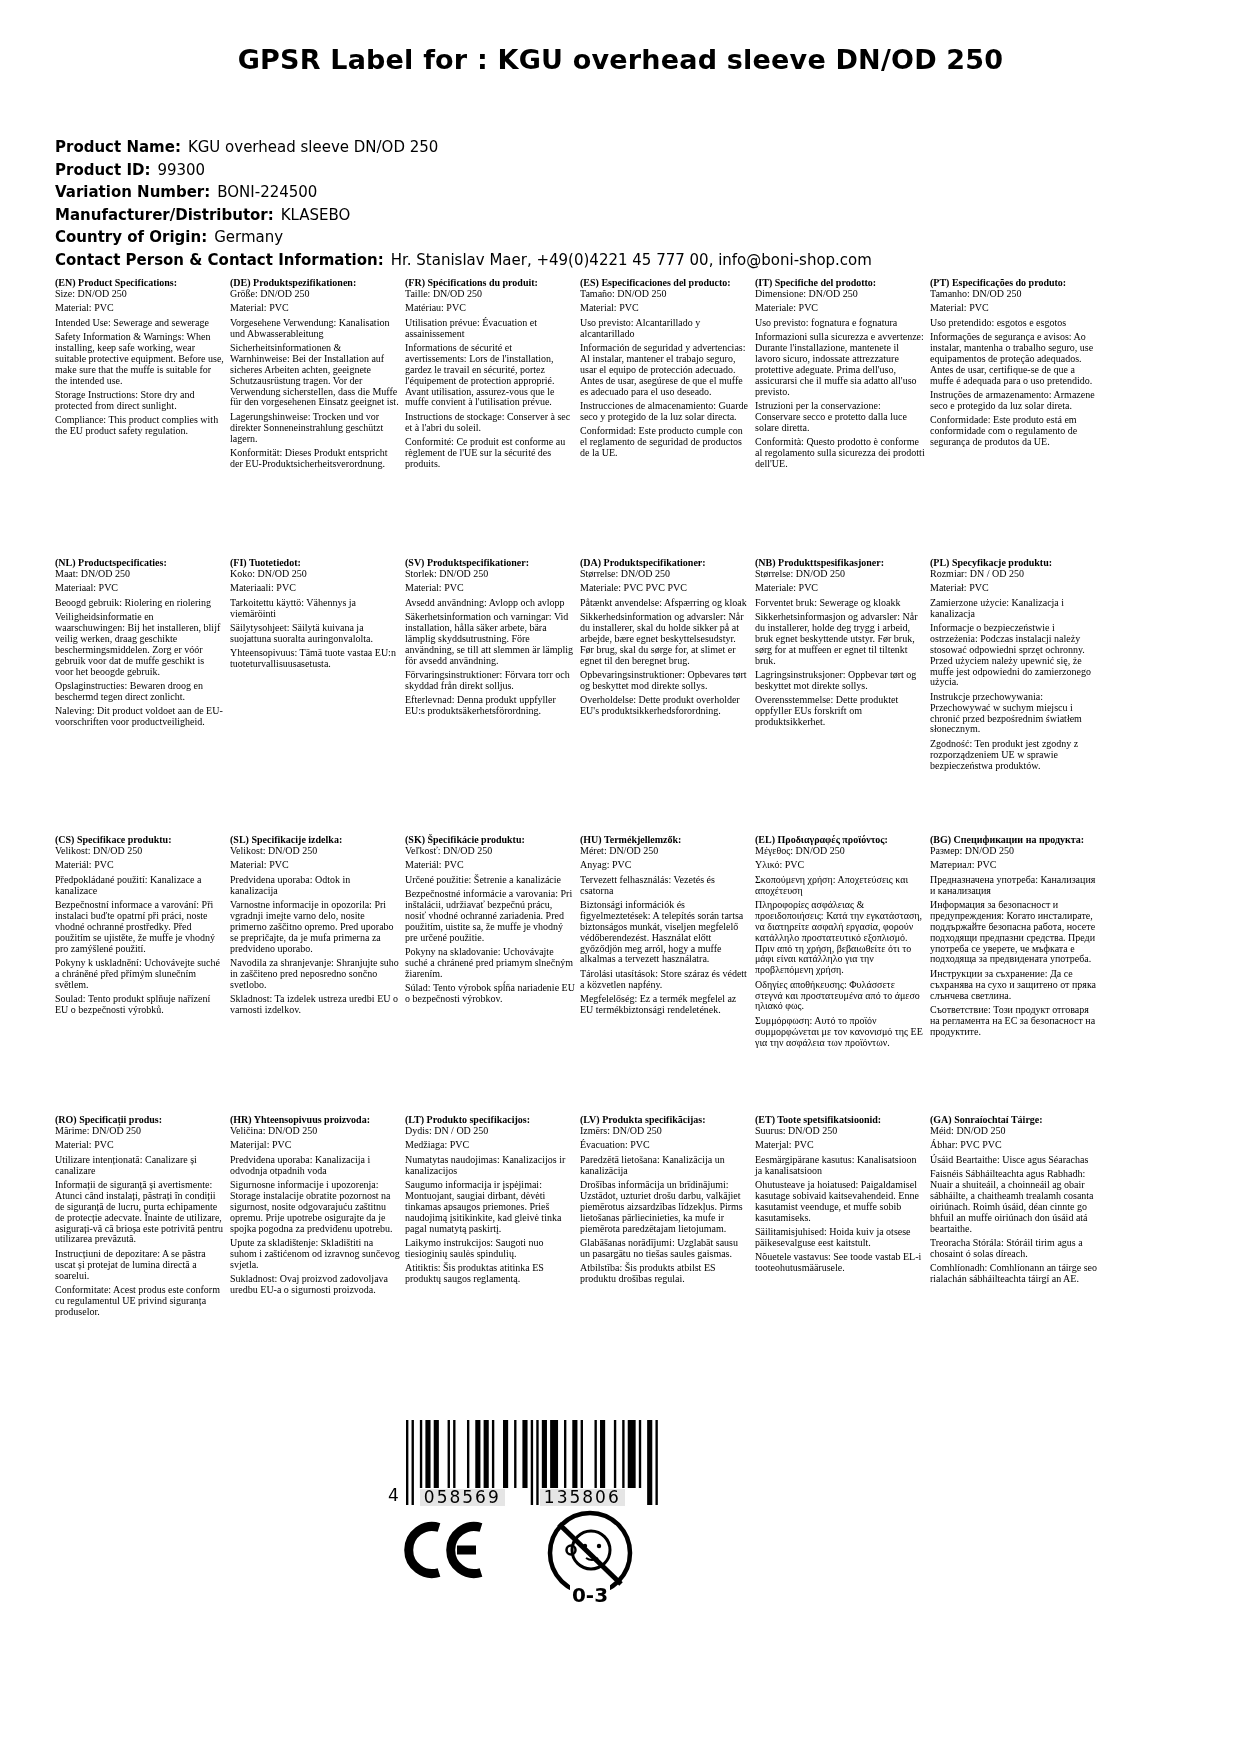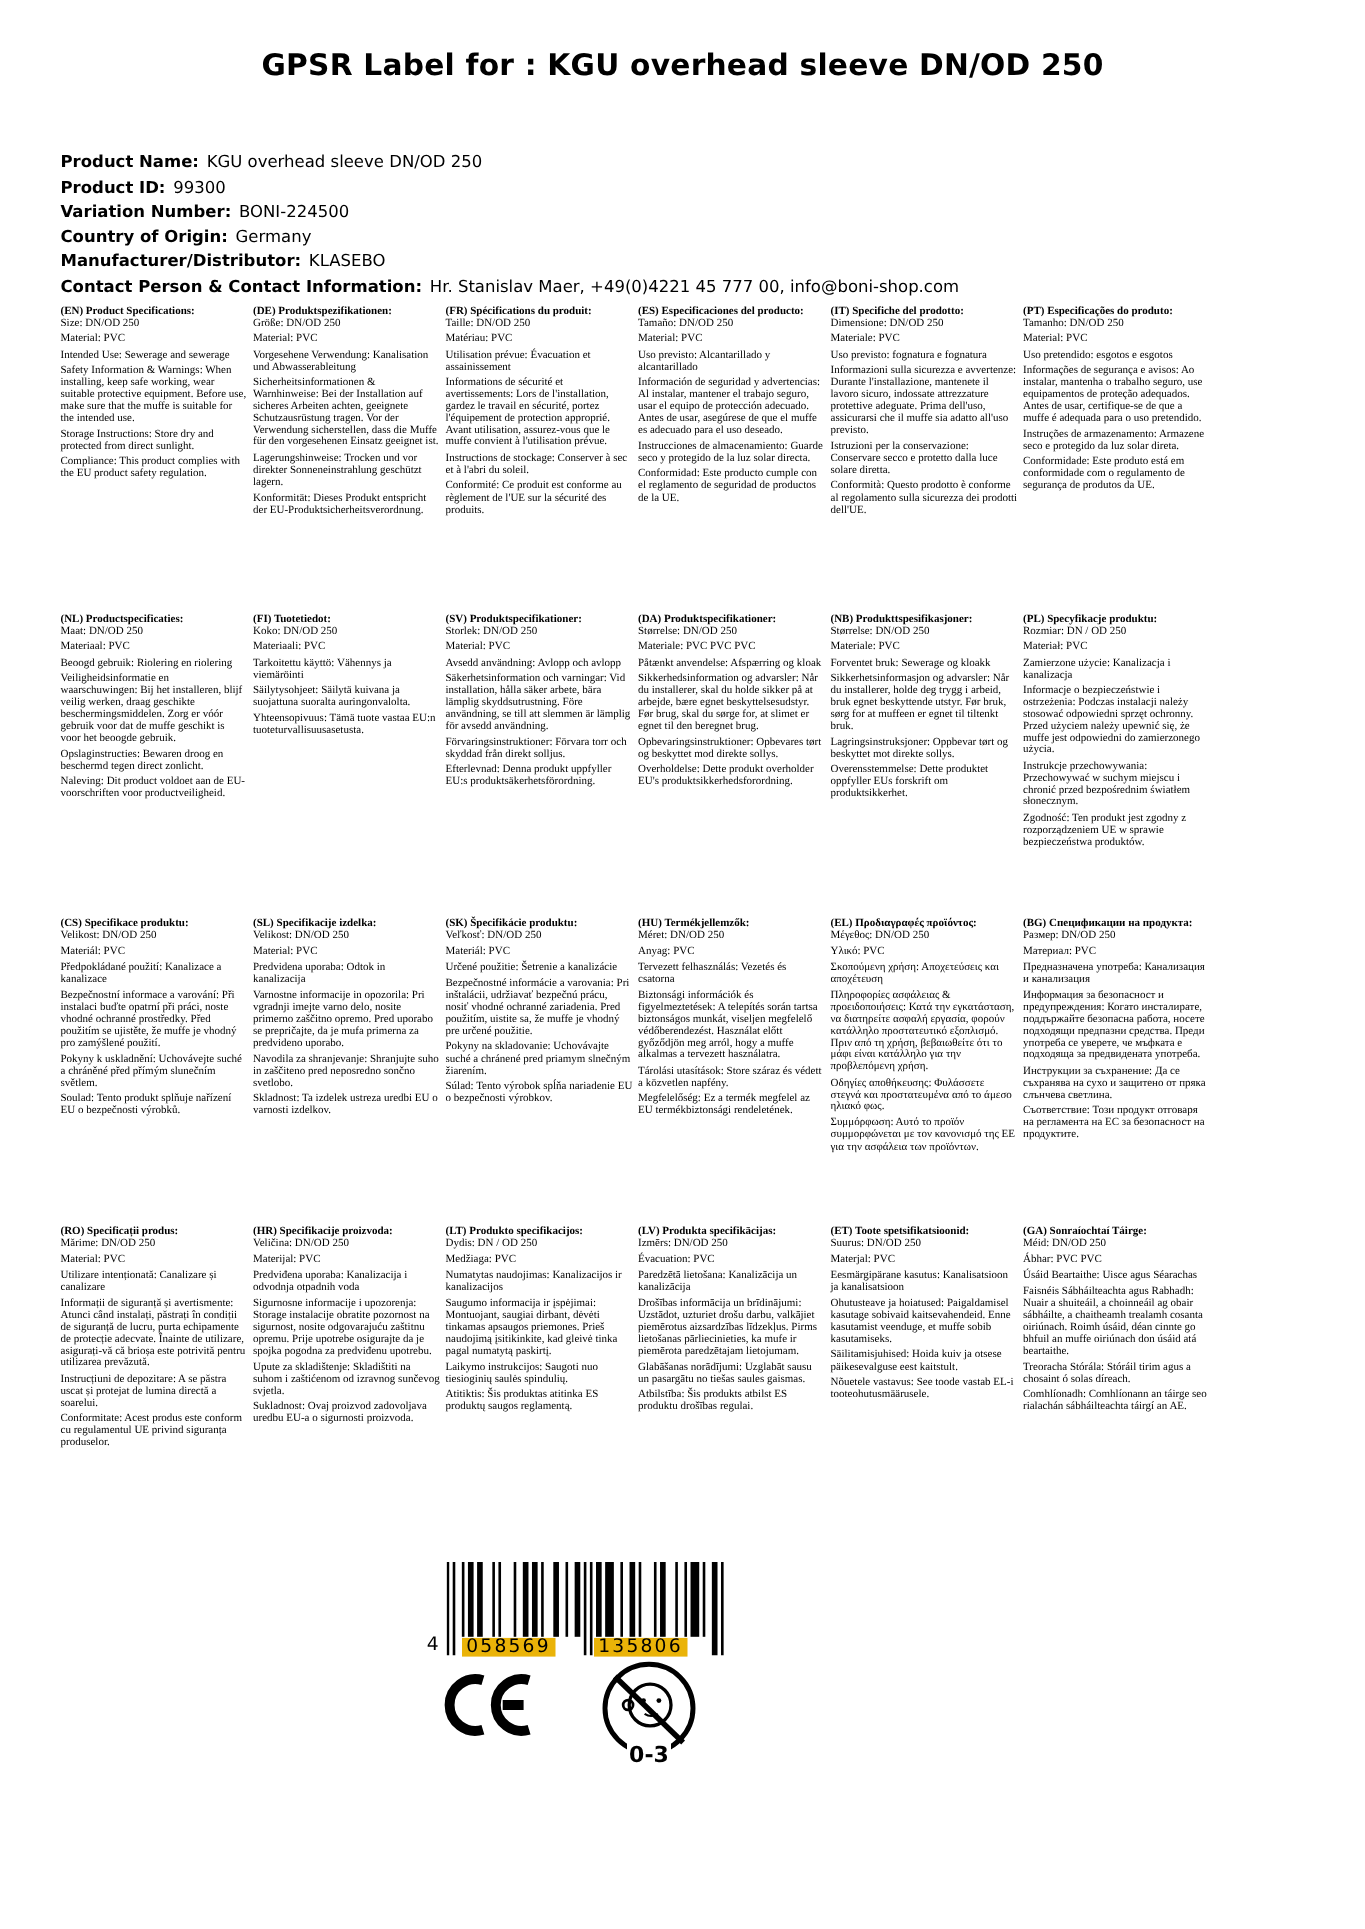--- a/index.html
+++ b/index.html
@@ -25,21 +25,21 @@
   }
   .block { width:170px; font-size:10px; line-height:1.09;font-family:Liberation Serif, serif; }
   .bh { font-weight:bold; white-space:nowrap; }
   .bp { margin-top:3.5px; }
   .bp.first { margin-top:0; }
   .barcode { position:absolute; left:388px; top:1420px; display:flex; align-items:flex-end; }
   .bc-first { font-size:17px; line-height:1; margin-right:7px; margin-bottom:1px; }
   .bc-main { position:relative; width:255px; height:85px; }
   .bc-main svg { position:absolute; left:0; top:0; }
   .bc-num { position:absolute; bottom:-1px; font-size:17px; line-height:1;
-            background:#eab308; padding:0 4px; letter-spacing:2px; }
+            background:#e5e5e5; padding:0 4px; letter-spacing:2px; }
   .bc-num1 { left:14px; }
   .bc-num2 { left:134px; }
   .ce { position:absolute; left:400px; top:1520px; }
   .age { position:absolute; left:545px; top:1508px; }
   svg .stroke { fill:none; stroke:#000; }
 </style>
 </head>
 <body>
 
 <div class="page">
@@ -50,24 +50,24 @@
     <div class="pi-row">
       <span class="pi-label">Product Name:</span><span>KGU overhead sleeve DN/OD 250</span>
     </div>
     <div class="pi-row">
       <span class="pi-label">Product ID:</span><span>99300</span>
     </div>
     <div class="pi-row">
       <span class="pi-label">Variation Number:</span><span>BONI-224500</span>
     </div>
     <div class="pi-row">
+      <span class="pi-label">Manufacturer/Distributor:</span><span>KLASEBO</span>
+    </div>
+    <div class="pi-row">
       <span class="pi-label">Country of Origin:</span><span>Germany</span>
-    </div>
-    <div class="pi-row">
-      <span class="pi-label">Manufacturer/Distributor:</span><span>KLASEBO</span>
     </div>
     <div class="pi-row">
       <span class="pi-label">Contact Person &amp; Contact Information:</span><span>Hr. Stanislav Maer, +49(0)4221 45 777 00, info@boni-shop.com</span>
     </div>
   </div>
 
   <div class="spec-grid">
       <div class="block">
         <div class="bh">(EN) Product Specifications:</div>
         <div class="bp first">Size: DN/OD 250</div>
@@ -232,21 +232,21 @@
       <div class="block">
         <div class="bh">(RO) Specificații produs:</div>
         <div class="bp first">Mărime: DN/OD 250</div>
         <div class="bp">Material: PVC</div>
         <div class="bp">Utilizare intenționată: Canalizare și canalizare</div>
         <div class="bp">Informații de siguranță și avertismente: Atunci când instalați, păstrați în condiții de siguranță de lucru, purta echipamente de protecție adecvate. Înainte de utilizare, asigurați-vă că brioșa este potrivită pentru utilizarea prevăzută.</div>
         <div class="bp">Instrucțiuni de depozitare: A se păstra uscat și protejat de lumina directă a soarelui.</div>
         <div class="bp">Conformitate: Acest produs este conform cu regulamentul UE privind siguranța produselor.</div>
       </div>
       <div class="block">
-        <div class="bh">(HR) Specifikacije proizvoda:</div>
+        <div class="bh">(HR) Yhteensopivuus proizvoda:</div>
         <div class="bp first">Veličina: DN/OD 250</div>
         <div class="bp">Materijal: PVC</div>
         <div class="bp">Predviđena uporaba: Kanalizacija i odvodnja otpadnih voda</div>
         <div class="bp">Sigurnosne informacije i upozorenja: Storage instalacije obratite pozornost na sigurnost, nosite odgovarajuću zaštitnu opremu. Prije upotrebe osigurajte da je spojka pogodna za predviđenu upotrebu.</div>
         <div class="bp">Upute za skladištenje: Skladištiti na suhom i zaštićenom od izravnog sunčevog svjetla.</div>
         <div class="bp">Sukladnost: Ovaj proizvod zadovoljava uredbu EU-a o sigurnosti proizvoda.</div>
       </div>
       <div class="block">
         <div class="bh">(LT) Produkto specifikacijos:</div>
         <div class="bp first">Dydis: DN / OD 250</div>

